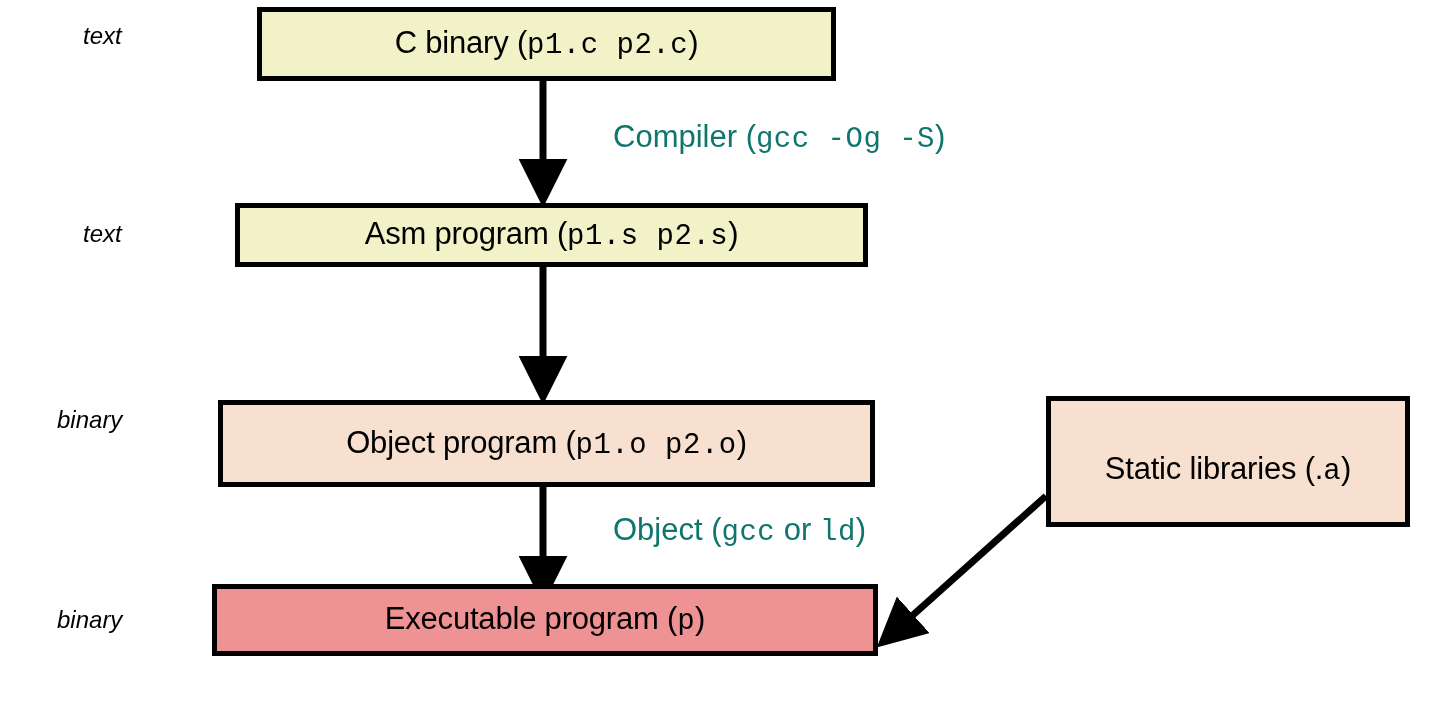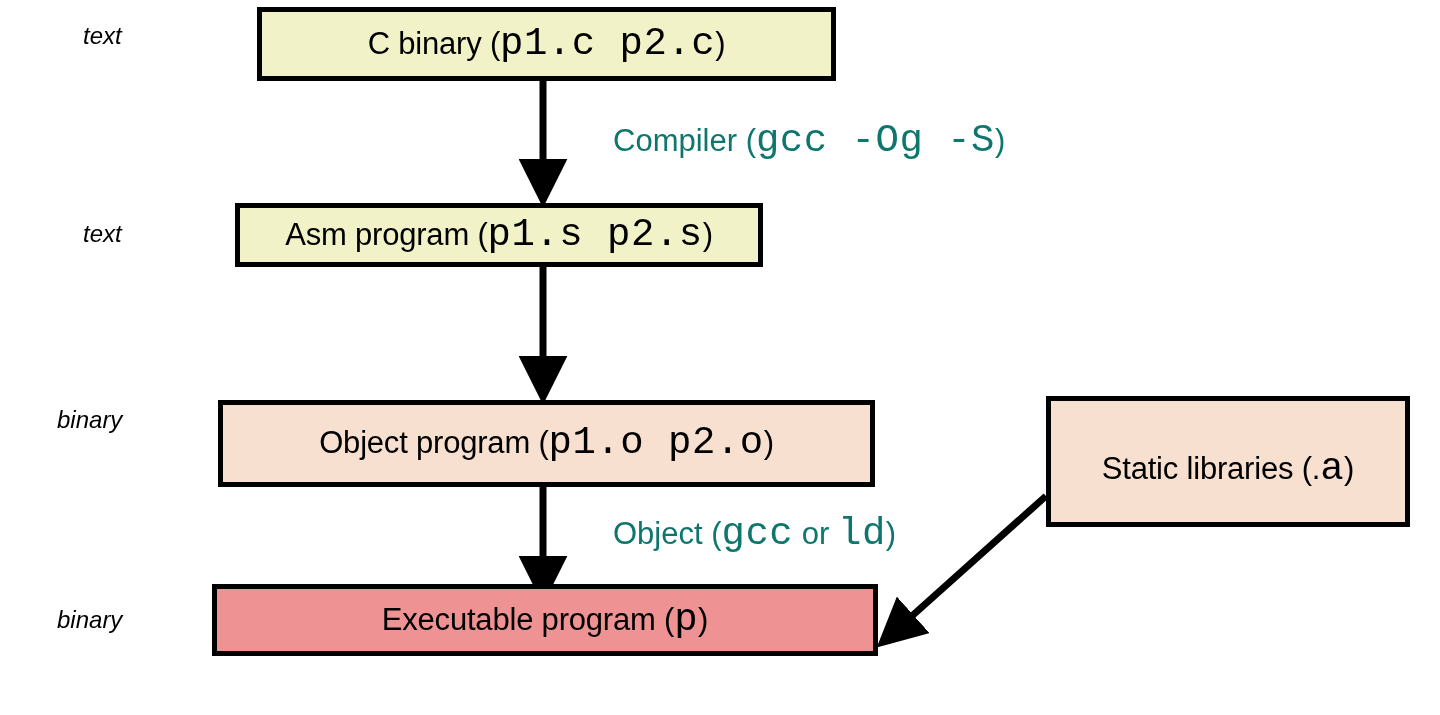--- a/index.html
+++ b/index.html
@@ -35,32 +35,32 @@
   }
   .node .label {
     font-family: "Liberation Sans", sans-serif;
     font-size: 31px;
     letter-spacing: -0.2px;
     white-space: nowrap;
   }
   .node .label.wrap { white-space: normal; margin-top: 16px; }
   code, .mono {
     font-family: "Liberation Mono", monospace;
-    font-size: 39px;
+    font-size: 29px;
     letter-spacing: 0.5px;
   }
 
   #box-c-program {
     left: 257px; top: 7px;
     width: 579px; height: 74px;
     background: #f2f2c8;
   }
   #box-asm-program {
     left: 235px; top: 203px;
-    width: 528px; height: 64px;
+    width: 633px; height: 64px;
     background: #f2f2c8;
   }
   #box-object-program {
     left: 218px; top: 400px;
     width: 657px; height: 87px;
     background: #f7e0d0;
   }
   #box-executable-program {
     left: 212px; top: 584px;
     width: 666px; height: 72px;

